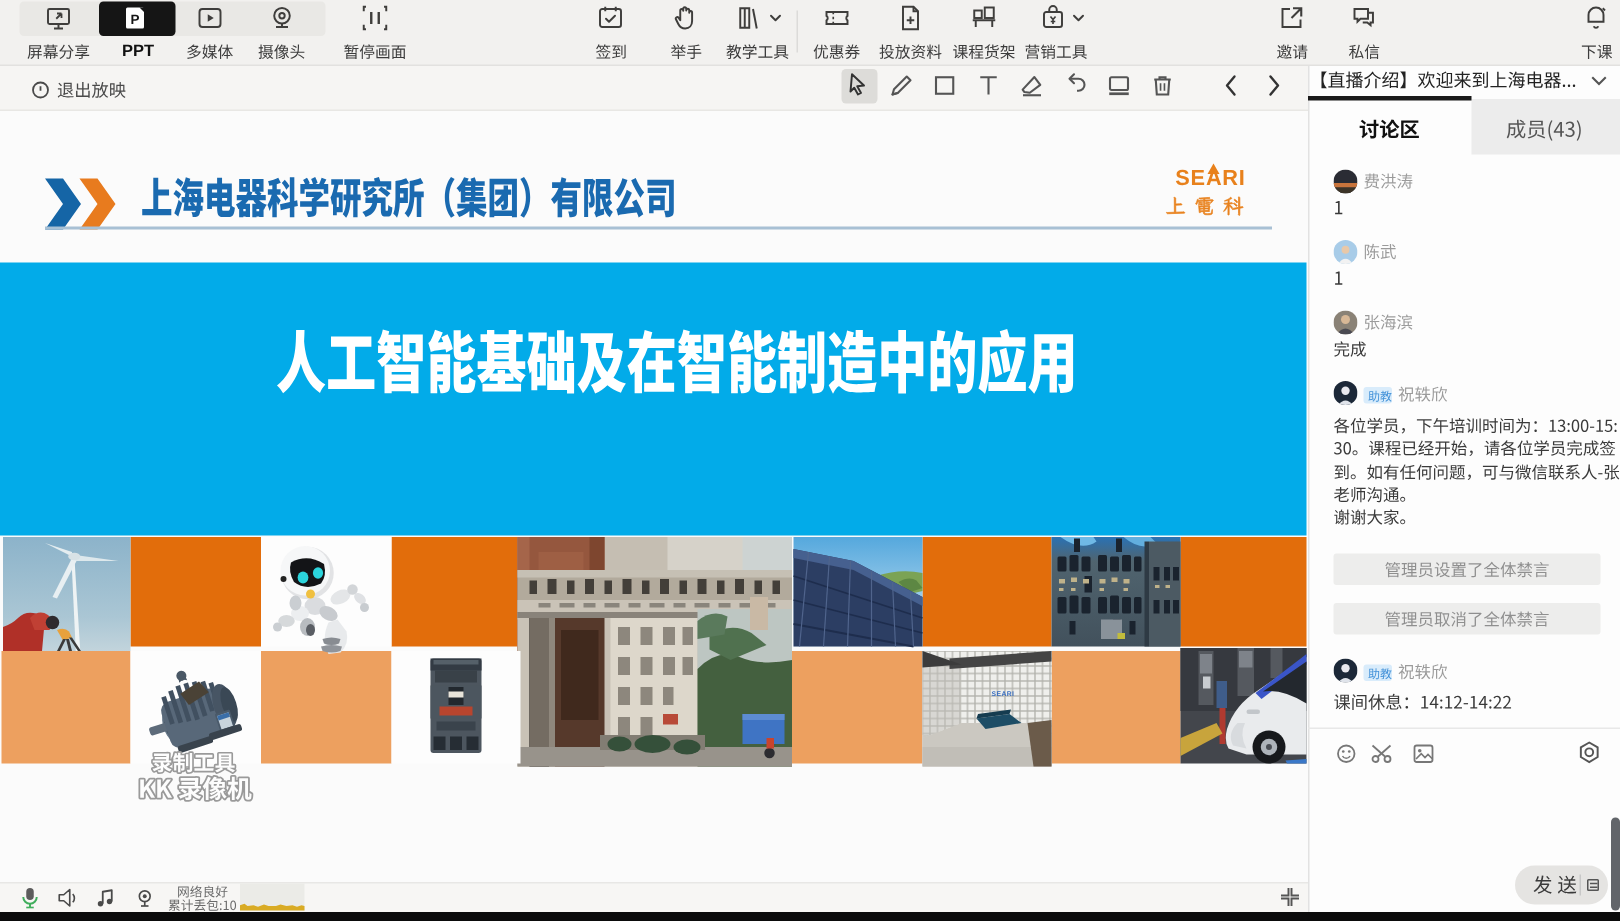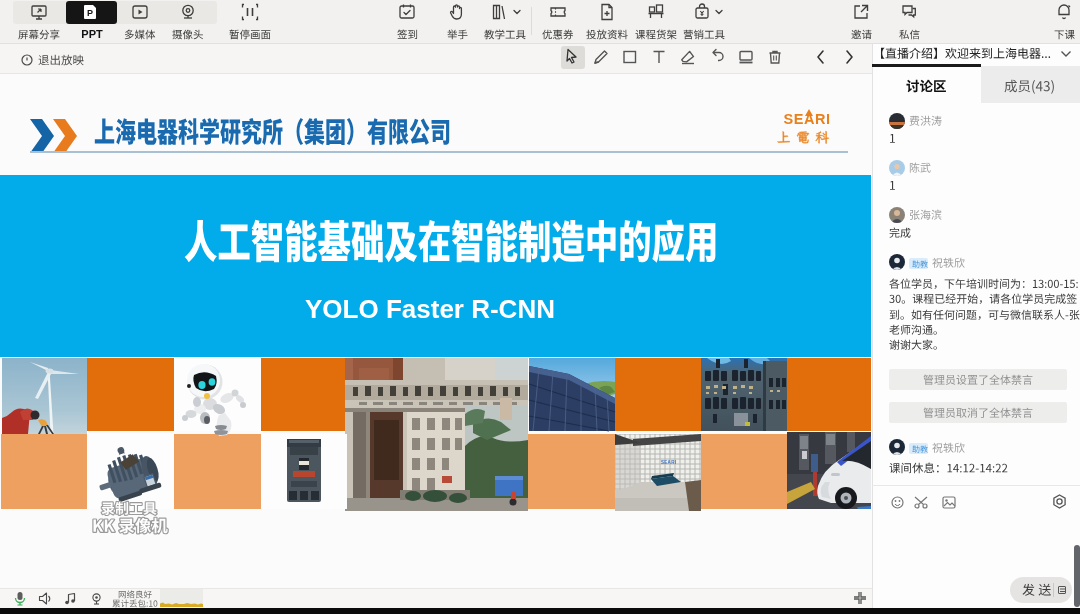--- a/index.html
+++ b/index.html
@@ -286,21 +286,20 @@
         <path transform="translate(8000)" d="M665 659L786 659L786 514L665 514ZM530 786L530 386L930 386L930 786ZM309 87L694 87L694 51L309 51ZM309 190L309 224L694 224L694 190ZM132 863C114 789 76 716 24 670C45 660 79 641 106 624L37 624L37 512L187 512C160 470 111 429 24 396C56 373 97 329 116 300C134 308 151 317 166 326L166 -94L309 -94L309 -63L694 -63L694 -94L844 -94L844 337L184 337C231 367 266 400 292 434C333 405 379 369 407 345L511 435C489 449 418 488 371 512L501 512L501 624L358 624L358 636L358 673L478 673L478 784L243 784C250 801 255 819 260 837ZM221 673L221 638L221 624L155 624C167 639 179 655 190 673Z"></path>
         <path transform="translate(9000)" d="M332 373L332 339L218 339L218 373ZM84 491L84 -94L218 -94L218 88L332 88L332 49C332 37 328 34 316 34C304 33 266 33 237 35C255 1 276 -55 283 -93C342 -93 389 -91 427 -69C465 -48 476 -13 476 46L476 491ZM218 233L332 233L332 194L218 194ZM842 799C800 773 745 746 688 721L688 850L545 850L545 565C545 440 575 399 704 399C730 399 796 399 823 399C921 399 959 437 974 570C935 578 876 600 848 622C843 540 837 526 808 526C792 526 740 526 726 526C693 526 688 530 688 567L688 602C770 626 859 658 933 694ZM847 347C805 319 749 288 690 262L690 381L546 381L546 78C546 -48 578 -89 707 -89C733 -89 802 -89 829 -89C932 -89 969 -47 984 98C945 107 887 129 857 151C852 55 846 37 815 37C798 37 744 37 730 37C696 37 690 41 690 79L690 138C775 166 866 201 942 241ZM89 526C117 538 159 546 383 567C389 549 394 533 397 518L530 570C515 634 468 724 424 793L300 747C313 725 326 700 338 675L231 667C267 714 303 768 329 819L173 858C148 787 105 720 90 701C74 680 57 666 40 661C57 623 81 556 89 526Z"></path>
         <path transform="translate(10000)" d="M624 777L624 205L759 205L759 777ZM805 834L805 69C805 53 799 48 783 48C766 48 716 48 668 50C686 9 706 -55 711 -95C790 -95 850 -90 891 -67C931 -43 944 -5 944 68L944 834ZM389 100L389 224L448 224L448 110C448 101 445 99 437 99ZM97 839C81 745 49 643 10 580C36 571 79 554 111 539L32 539L32 408L251 408L251 353L67 353L67 -16L196 -16L196 224L251 224L251 -94L389 -94L389 98C404 64 419 13 422 -22C469 -23 507 -21 539 -1C571 20 578 54 578 107L578 353L389 353L389 408L595 408L595 539L389 539L389 597L556 597L556 728L389 728L389 847L251 847L251 728L210 728C218 756 224 784 230 812ZM251 539L142 539C150 556 159 576 167 597L251 597Z"></path>
         <path transform="translate(11000)" d="M34 747C88 698 154 629 181 581L296 669C265 717 196 781 141 826ZM514 283L751 283L751 215L514 215ZM379 398L379 101L895 101L895 398ZM461 627L570 627L570 568L425 568C437 586 449 605 461 627ZM570 855L570 749L514 749C521 772 528 795 534 818L399 847C380 763 342 675 293 621C319 609 363 587 394 568L312 568L312 447L961 447L961 568L714 568L714 627L921 627L921 749L714 749L714 855ZM283 468L40 468L40 334L144 334L144 107C106 88 67 60 32 28L118 -99C157 -45 205 14 234 14C252 14 282 -12 318 -34C382 -71 460 -81 584 -81C695 -81 860 -76 950 -70C951 -34 974 34 989 71C879 53 691 44 589 44C482 44 392 48 331 86L283 117Z"></path>
         <path transform="translate(12000)" d="M421 855L421 684L83 684L83 159L229 159L229 211L421 211L421 -95L575 -95L575 211L768 211L768 164L921 164L921 684L575 684L575 855ZM229 354L229 541L421 541L421 354ZM768 354L575 354L575 541L768 541Z"></path>
         <path transform="translate(13000)" d="M527 397C572 323 632 225 658 164L781 239C751 298 686 393 641 461ZM578 852C552 748 509 640 459 559L459 692L311 692C327 734 344 784 361 833L202 855C199 806 190 743 180 692L66 692L66 -64L197 -64L197 7L459 7L459 483C489 462 523 438 541 421C570 462 599 513 626 570L816 570C808 240 796 93 767 62C754 48 743 44 723 44C696 44 636 44 572 50C598 10 618 -52 620 -91C680 -93 742 -94 782 -87C826 -79 857 -67 888 -23C930 32 940 194 952 639C953 656 953 702 953 702L680 702C694 741 707 780 718 819ZM197 566L328 566L328 431L197 431ZM197 134L197 306L328 306L328 134Z"></path>
         <path transform="translate(14000)" d="M255 489C295 380 342 236 360 142L497 198C474 292 427 428 383 538ZM443 555C475 446 511 302 523 209L664 248C647 342 611 478 576 588ZM447 836C457 809 469 777 478 746L101 746L101 478C101 332 96 120 22 -22C57 -36 124 -80 151 -105C235 53 249 312 249 478L249 609L958 609L958 746L640 746C628 785 610 831 594 869ZM219 77L219 -60L967 -60L967 77L733 77C819 219 889 386 937 540L781 591C745 424 675 223 578 77Z"></path>
         <path transform="translate(15000)" d="M135 790L135 433C135 292 127 112 18 -7C50 -25 110 -74 133 -101C203 -26 241 81 260 190L440 190L440 -81L587 -81L587 190L765 190L765 70C765 53 758 47 740 47C722 47 657 46 608 50C627 13 649 -50 654 -89C743 -90 805 -87 851 -64C895 -42 910 -4 910 68L910 790ZM279 652L440 652L440 561L279 561ZM765 652L765 561L587 561L587 652ZM279 426L440 426L440 327L276 327C278 362 279 395 279 426ZM765 426L765 327L587 327L587 426Z"></path>
       </g>
     </svg>
-<div class="abs" style="left:280px;top:294px;width:300px;text-align:center;font-size:26px;font-weight:bold;color:#fff">YOLO Faster R-CNN</div>
 <div class="abs" style="left:87px;top:358px;width:87px;height:73px;background:#e26d0b;"></div>
 <div class="abs" style="left:261px;top:358px;width:86px;height:73px;background:#e26d0b;"></div>
 <div class="abs" style="left:615px;top:358px;width:86px;height:73px;background:#e26d0b;"></div>
 <div class="abs" style="left:787px;top:358px;width:84px;height:73px;background:#e26d0b;"></div>
 <div class="abs" style="left:1px;top:434px;width:86px;height:75px;background:#eda05f;"></div>
 <div class="abs" style="left:174px;top:434px;width:87px;height:75px;background:#eda05f;"></div>
 <div class="abs" style="left:528px;top:434px;width:87px;height:75px;background:#eda05f;"></div>
 <div class="abs" style="left:701px;top:434px;width:86px;height:75px;background:#eda05f;"></div>
 <svg class="abs" style="left:2px;top:358px;" width="85" height="76">
       <defs>

